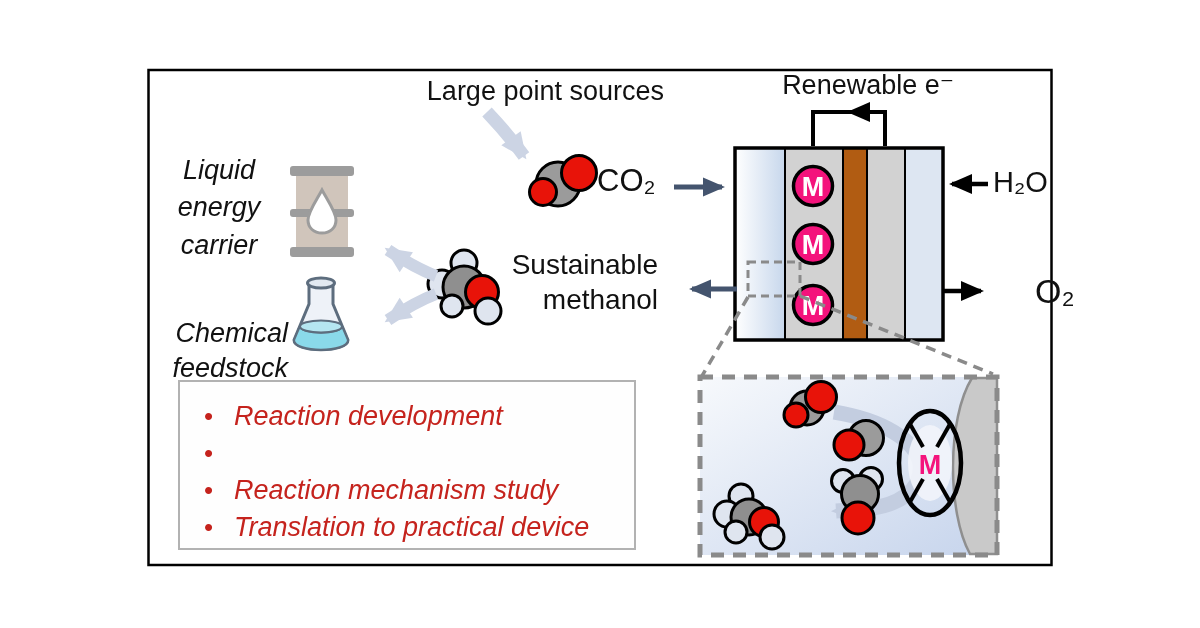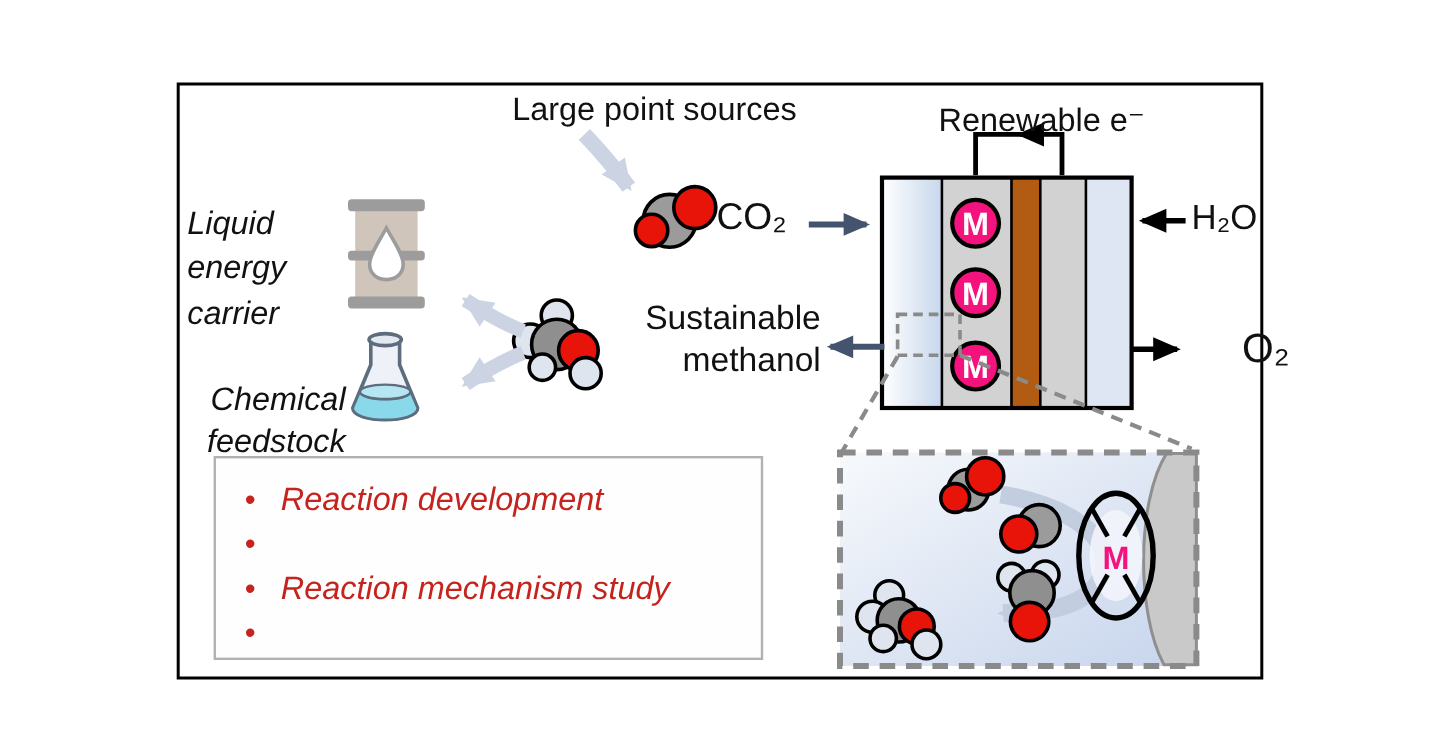--- a/index.html
+++ b/index.html
@@ -4,26 +4,26 @@
 <style>
   html,body{margin:0;padding:0;background:#ffffff;}
   #stage{position:relative;width:1200px;height:628px;background:#ffffff;overflow:hidden;
          font-family:"Liberation Sans","DejaVu Sans",sans-serif;color:#111;}
   #art{position:absolute;left:0;top:0;z-index:1;}
   .t{position:absolute;z-index:2;color:#111;}
   .center{text-align:right;}
   .pre{white-space:pre-line;}
   .ital{font-style:italic;}
   .lps{left:398px;top:76px;width:266px;font-size:27px;}
-  .ren{left:762px;top:69px;width:192px;font-size:27px;margin-top:16px;}
+  .ren{left:762px;top:69px;width:192px;font-size:27px;}
   .co2lab{left:597px;top:163px;font-size:31px;text-align:center;}
   .h2olab{left:993px;top:166px;font-size:29px;}
   .o2lab{left:1035px;top:272px;font-size:34px;}
-  .sus{left:498px;top:247px;width:186px;font-size:28px;line-height:1.25;}
-  .liq{left:156px;top:168px;width:126px;text-align:left;font-size:27px;line-height:1.38;}
+  .sus{left:472px;top:247px;width:186px;font-size:28px;line-height:1.25;}
+  .liq{left:156px;top:152px;width:126px;text-align:center;font-size:27px;line-height:1.38;}
   .chem{left:146px;top:276px;width:142px;text-align:right;font-size:27px;line-height:1.3;margin-top:40px;}
   .goals-box{position:absolute;z-index:2;left:178px;top:380px;width:458px;height:170px;
              box-sizing:border-box;border:2px solid #b2b2b2;background:#fefefe;
              padding:16px 0 0 24px;}
   .goals-box ul{list-style:none;margin:0;padding:0;}
   .goals-box li{display:flex;align-items:baseline;font-size:27px;font-style:italic;
                 color:#c5231d;line-height:37px;}
   .goals-box .dot{width:30px;font-style:normal;font-size:26px;}
 </style>
 </head>
@@ -183,17 +183,18 @@
         </li>
       <li>
           <span class="dot">•</span>
         </li>
       <li>
           <span class="dot">•</span>
           <span>Reaction mechanism study</span>
         </li>
       <li>
           <span class="dot">•</span>
+          <span>Translation to practical device</span>
         </li>
     </ul>
   </div>
 
 </div>
 
 </body></html>

